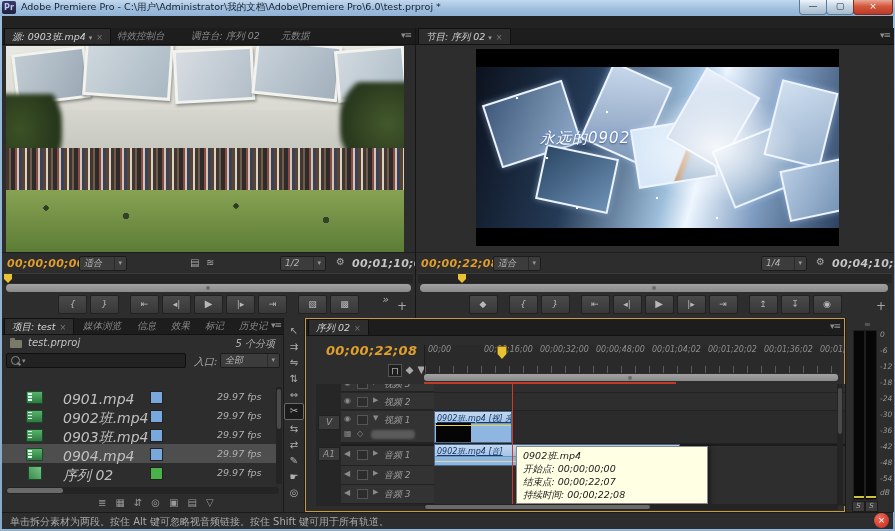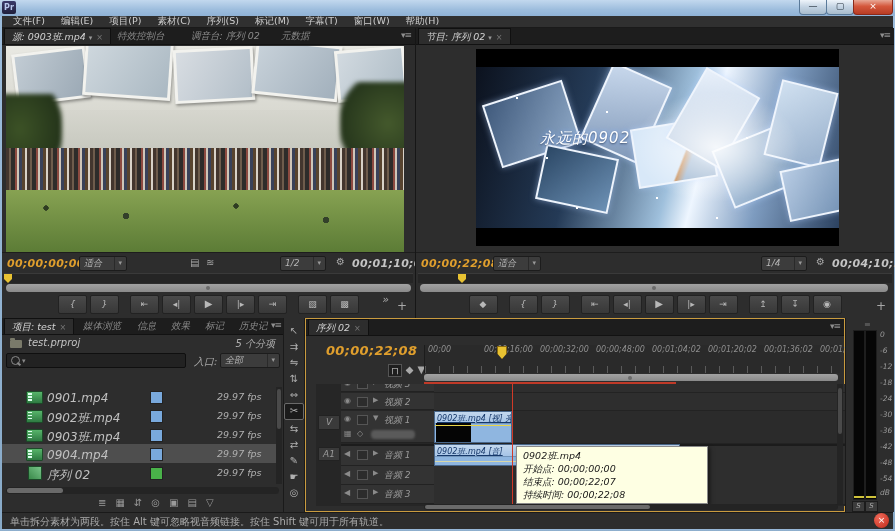--- a/index.html
+++ b/index.html
@@ -34,21 +34,21 @@
   .scrubtick{background:#252525;border-top:1px solid #3a3a3a;}
   .scrubbar{background:linear-gradient(#a2a2a2,#8a8a8a);border-radius:4px;height:8px;}
   .scrubdot{position:absolute;top:2px;width:4px;height:4px;border-radius:50%;background:#6a6a6a;}
   .ph{background:#e8c232;clip-path:polygon(0 0,100% 0,100% 55%,50% 100%,0 55%);}
   .tbtn{width:27px;height:17px;background:linear-gradient(#4a4a4a,#383838);border:1px solid #222;border-radius:2px;color:#b8b8b8;font-size:9px;text-align:center;line-height:16px;}
   .tbtn.play{font-size:10px;}
   .mini{color:#a8a8a8;font-size:10px;}
   
   .prow{position:absolute;left:0;right:7px;height:19px;}
   .prow.sel{background:#4e4e4e;}
-  .pname{position:absolute;left:45px;top:4px;color:#c0c0c0;font-size:12px;white-space:nowrap;}
+  .pname{position:absolute;left:61px;top:4px;color:#c0c0c0;font-size:14px;white-space:nowrap;}
   .pfps{position:absolute;left:215px;top:4px;color:#b0b0b0;font-size:9.5px;}
   .chip{position:absolute;left:148px;top:4px;width:11px;height:11px;border:1px solid #222;}
   .ic-clip{position:absolute;left:24px;top:4px;width:15px;height:11px;background:linear-gradient(#57b46a,#2e7a42);border:1px solid #1c4a28;border-radius:1px;}
   .ic-clip:before{content:"";position:absolute;left:1px;top:1px;width:4px;height:9px;background:repeating-linear-gradient(#dfe 0 1.5px,transparent 1.5px 3px);}
   .ic-seq{position:absolute;left:26px;top:3px;width:12px;height:12px;background:linear-gradient(45deg,#3a8a4a,#79c489);border:1px solid #1c4a28;}
   .colhd{color:#b8b8b8;font-size:9.5px;}
   .search{background:#222;border:1px solid #0f0f0f;border-radius:2px;height:13px;color:#ccc;}
   .ic-mag{position:relative;display:inline-block;width:7px;height:7px;border:1.4px solid #8a8a8a;border-radius:50%;}
   .ic-mag:after{content:"";position:absolute;left:5px;top:6px;width:4px;height:1.6px;background:#8a8a8a;transform:rotate(40deg);}
   .ic-folder{display:inline-block;width:12px;height:8px;background:#7a7a6a;border-radius:1px;position:relative;}
@@ -82,39 +82,29 @@
   .pcard{position:absolute;background:#eef4fc;padding:2px;box-shadow:0 0 6px rgba(180,210,255,.5);}
   .pcard i{display:block;width:100%;height:100%;filter:blur(.7px);}
 </style>
 </head>
 <body>
 
 <div class="app">
 
   <div class="abs titlebar">
     <div class="abs appicon">Pr</div>
+    <div class="abs wtitle">Adobe Premiere Pro - C:\用户\Administrator\我的文档\Adobe\Premiere Pro\6.0\test.prproj *</div>
     <div class="abs winbtn" style="right:68px;">—</div>
     <div class="abs winbtn" style="right:41px;">▢</div>
     <div class="abs winbtn close" style="right:2px;">×</div>
   </div>
   <div class="abs edge" style="left:0;top:16px;width:2px;height:515px;"></div>
   <div class="abs edge" style="right:0;top:16px;width:2px;height:515px;"></div>
   <div class="abs edge" style="left:0;top:529px;width:895px;height:2px;"></div>
 
-  <div class="abs menubar">
-    <span class="menuitem">文件(F)</span>
-    <span class="menuitem">编辑(E)</span>
-    <span class="menuitem">项目(P)</span>
-    <span class="menuitem">素材(C)</span>
-    <span class="menuitem">序列(S)</span>
-    <span class="menuitem">标记(M)</span>
-    <span class="menuitem">字幕(T)</span>
-    <span class="menuitem">窗口(W)</span>
-    <span class="menuitem">帮助(H)</span>
-  </div>
 
   <div class="abs panel" style="left:2px;top:28px;width:413px;height:290px;">
     <div class="abs tabstrip">
       <div class="tab on" style="left:2px;"><span>源: 0903班.mp4</span><span class="tabcaret">▾</span><span class="tabx">×</span></div>
       <div class="tab" style="left:108px;">特效控制台</div>
       <div class="tab" style="left:182px;">调音台: 序列 02</div>
       <div class="tab" style="left:272px;">元数据</div>
       <div class="pmenu" style="right:4px;">▾≡</div>
     </div>
 

